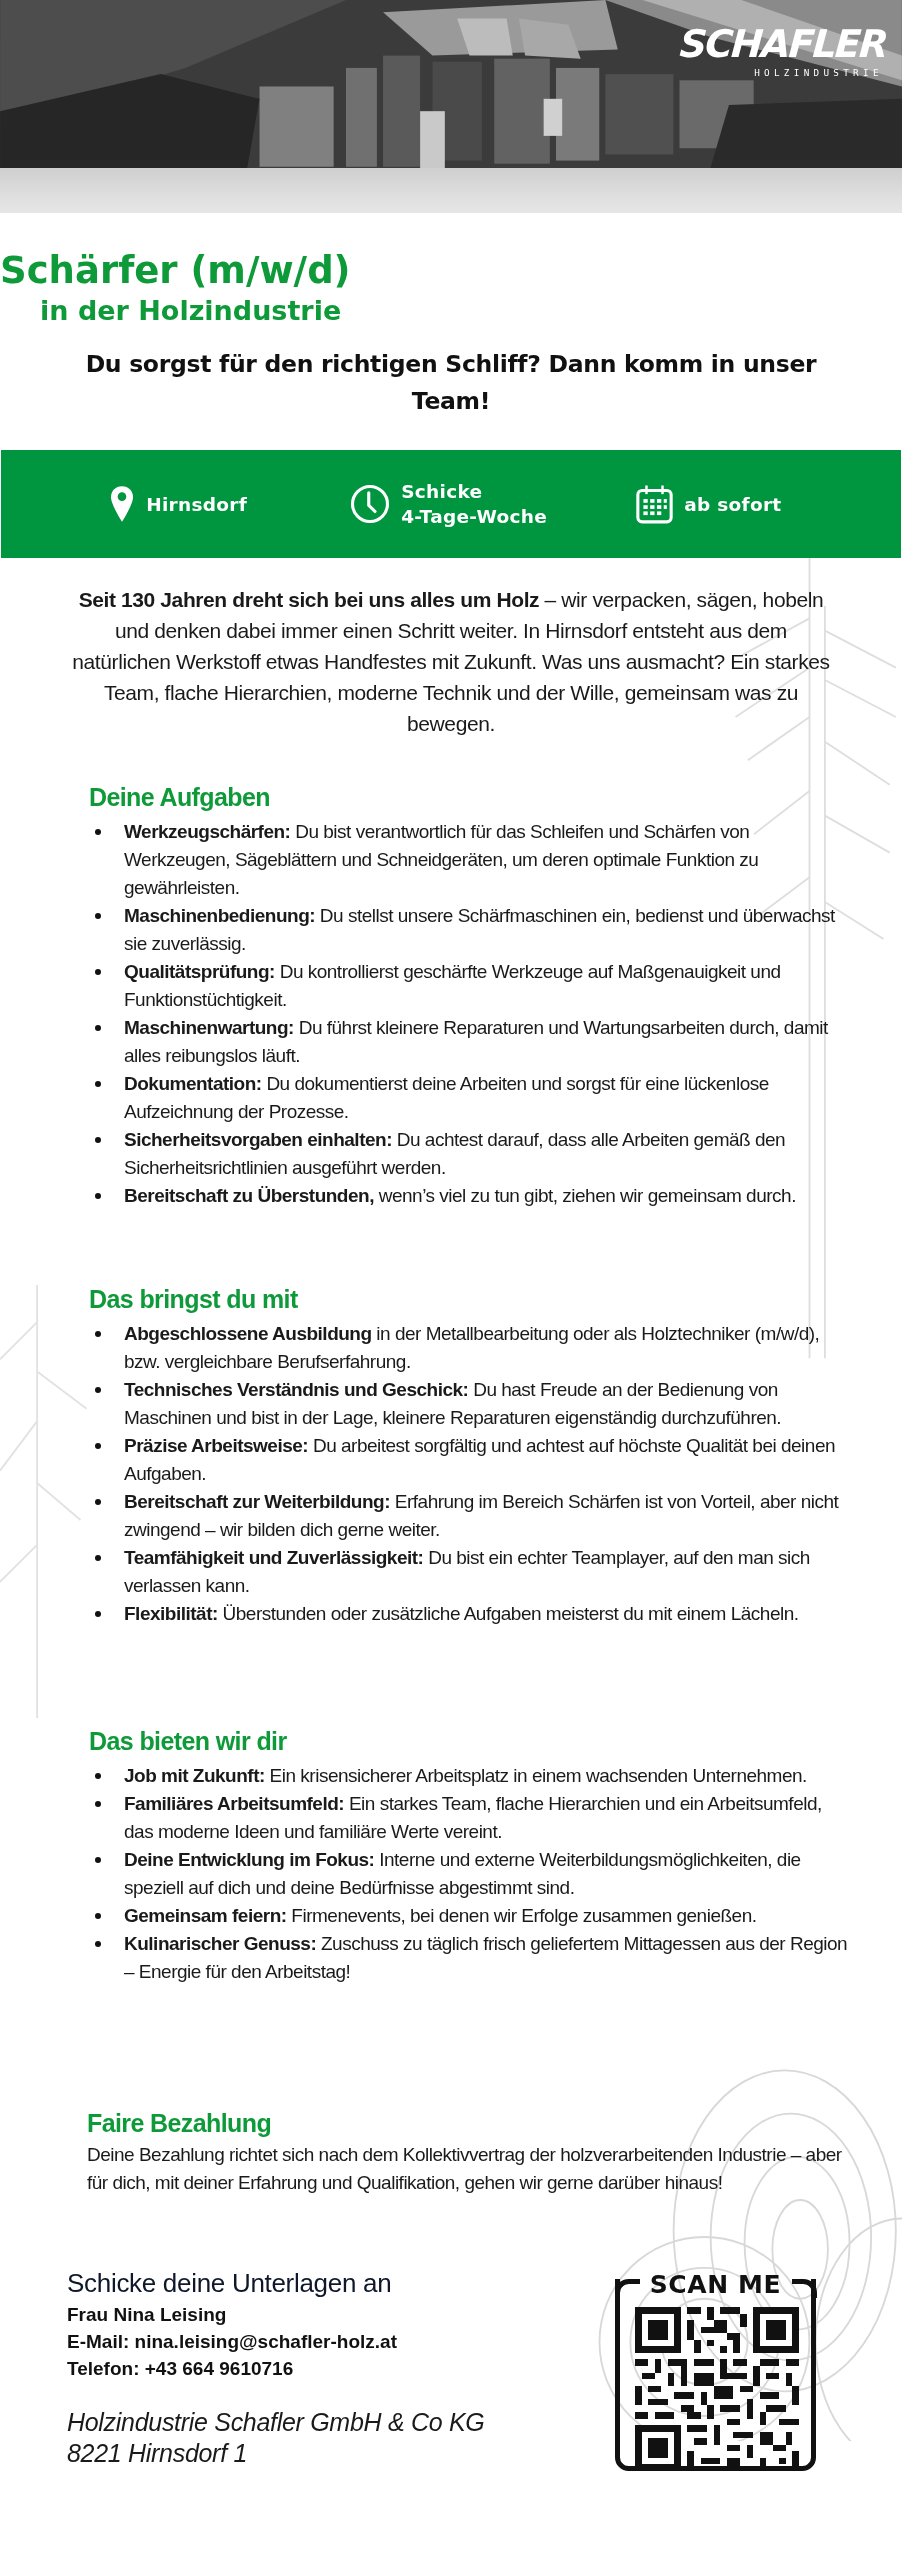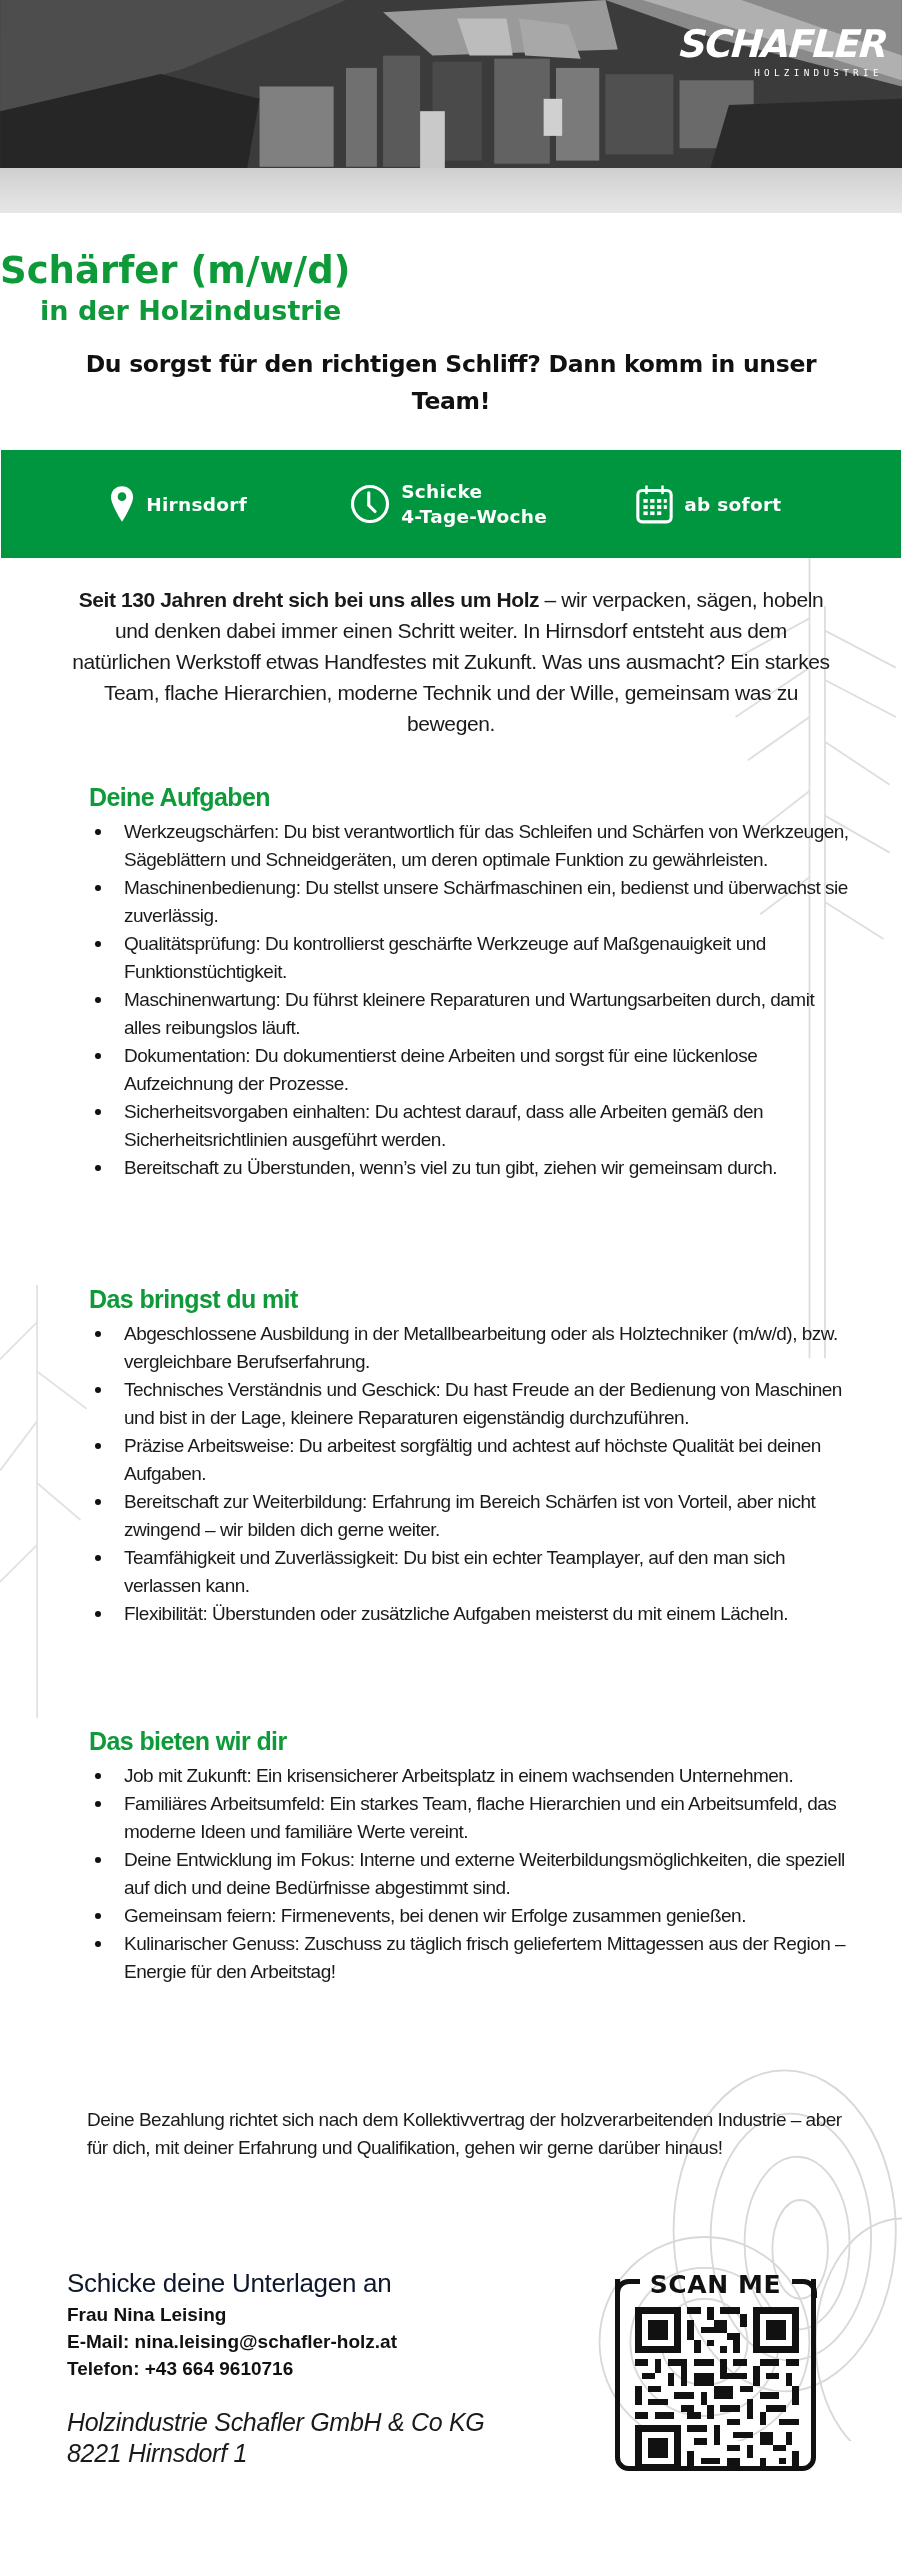--- a/index.html
+++ b/index.html
@@ -34,21 +34,21 @@
   
   .intro { position: absolute; top: 584px; left: 68px; width: 766px; text-align: center; font-size: 21px; line-height: 31px; color: #1a1a1a; letter-spacing: -0.4px; }
   .intro b { font-weight: 700; }
 
   
   .section { position: absolute; left: 70px; width: 766px; margin-left: 19px; }
   .section h2 { color: #0f9a3a; font-family: "Liberation Sans", sans-serif; font-weight: 700; font-size: 25px; line-height: 35px; letter-spacing: -0.6px; }
   .section ul { list-style: none; margin-top: 2.5px; }
   .section li { position: relative; padding-left: 35px; font-size: 19px; line-height: 28px; letter-spacing: -0.5px; color: #1a1a1a; margin-bottom: 0; }
   .section li::before { content: ""; position: absolute; left: 6.2px; top: 11.7px; width: 6.2px; height: 6.2px; border-radius: 50%; background: #111; }
-  .section li b { font-weight: 400; }
+  .section li b { font-weight: 700; }
   .section p { font-size: 19px; line-height: 28px; letter-spacing: -0.5px; color: #1a1a1a; }
 
   
   .contact { position: absolute; left: 67px; top: 2265px; width: 494px; }
   .contact h2 { color: #0f172a; font-family: "Liberation Sans", sans-serif; font-weight: 400; font-size: 26px; line-height: 36px; letter-spacing: -0.3px; }
   .contact .line-b { font-weight: 700; font-size: 19px; line-height: 27px; color: #111; }
   .contact .gap { height: 25px; }
   .contact .line { font-size: 25px; line-height: 31px; color: #1a1a1a; letter-spacing: -0.3px; font-style: italic; }
 
   
@@ -204,20 +204,21 @@
   <ul>
     <li><b>Job mit Zukunft:</b><span> Ein krisensicherer Arbeitsplatz in einem wachsenden Unternehmen.</span></li>
     <li><b>Familiäres Arbeitsumfeld:</b><span> Ein starkes Team, flache Hierarchien und ein Arbeitsumfeld, das moderne Ideen und familiäre Werte vereint.</span></li>
     <li><b>Deine Entwicklung im Fokus:</b><span> Interne und externe Weiterbildungsmöglichkeiten, die speziell auf dich und deine Bedürfnisse abgestimmt sind.</span></li>
     <li><b>Gemeinsam feiern:</b><span> Firmenevents, bei denen wir Erfolge zusammen genießen.</span></li>
     <li><b>Kulinarischer Genuss:</b><span> Zuschuss zu täglich frisch geliefertem Mittagessen aus der Region – Energie für den Arbeitstag!</span></li>
   </ul>
 </div>
 
 <div class="section" style="top:2106px; left:68px; width:779px">
+  <h2>Faire Bezahlung</h2>
   <p>Deine Bezahlung richtet sich nach dem Kollektivvertrag der holzverarbeitenden Industrie – aber für dich, mit deiner Erfahrung und Qualifikation, gehen wir gerne darüber hinaus!</p>
 </div>
 
 <div class="contact">
   <h2>Schicke deine Unterlagen an</h2>
   <div class="line-b">Frau Nina Leising</div>
   <div class="line-b">E-Mail: nina.leising@schafler-holz.at</div>
   <div class="line-b">Telefon: +43 664 9610716</div>
   <div class="gap"></div>
   <div class="line">Holzindustrie Schafler GmbH &amp; Co KG</div>

